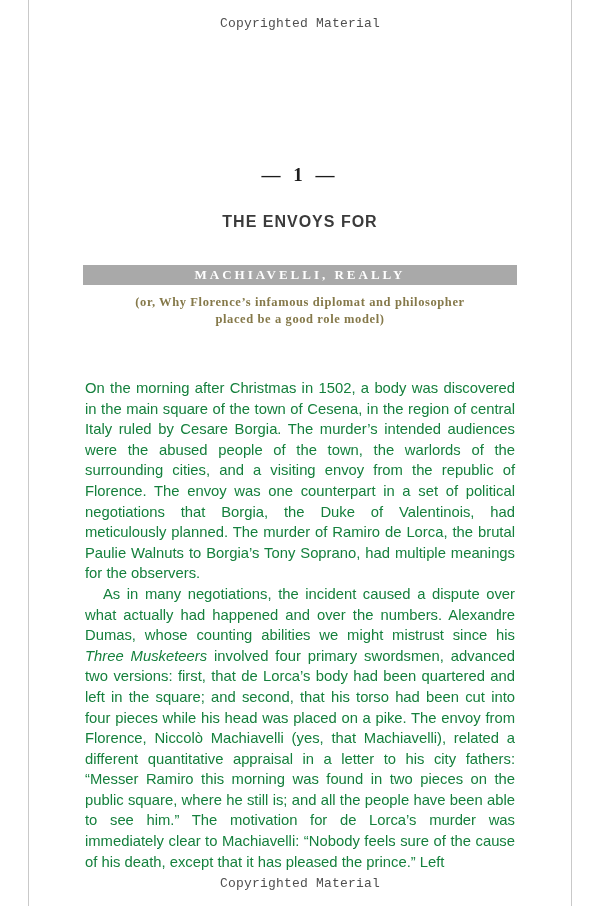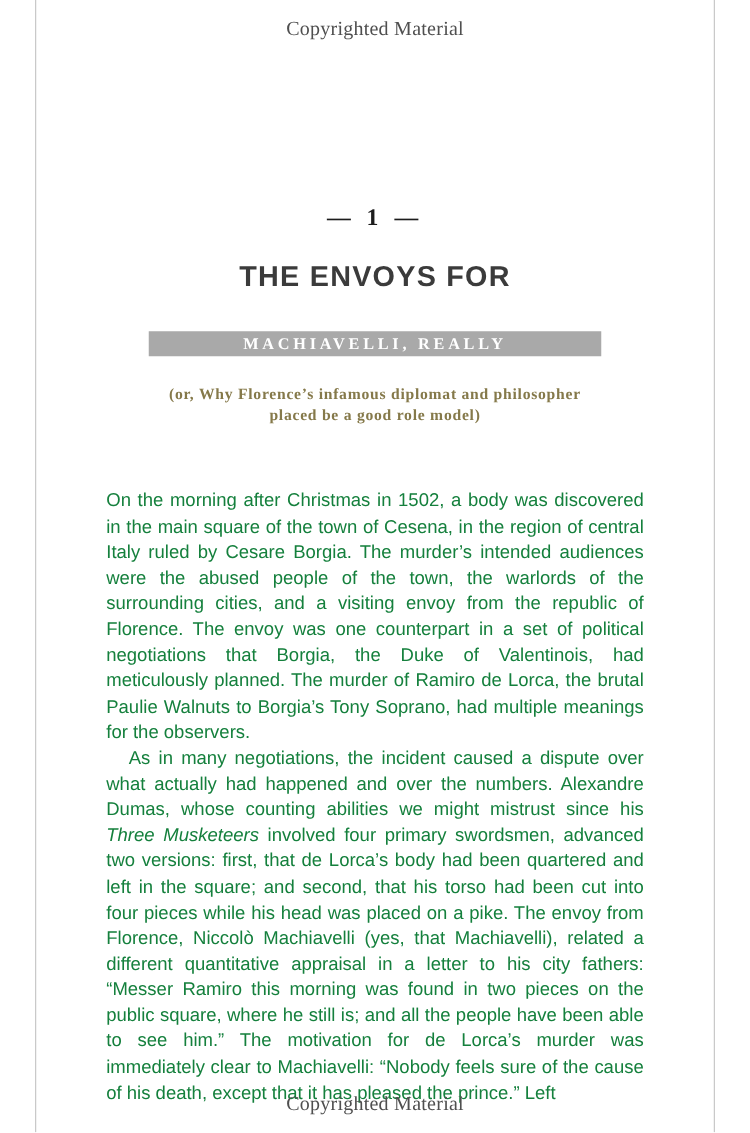--- a/index.html
+++ b/index.html
@@ -22,22 +22,22 @@
     bottom: 0;
     width: 1px;
     background: #c9c9c9;
   }
   .edge-left { left: 28px; }
   .edge-right { right: 28px; }
 
   .notice {
     text-align: center;
     color: #4f4f4f;
-    font-family: Liberation Serif, serif;
-    font-size: 16px;
+    font-family: Liberation Mono, monospace;
+    font-size: 13px;
     letter-spacing: 0.2px;
     line-height: 13px;
   }
   .notice-top { padding-top: 17px; }
   .notice-bottom {
     position: absolute;
     left: 0;
     right: 0;
     bottom: 16px;
   }
@@ -51,41 +51,41 @@
     line-height: 22px;
     letter-spacing: 4px;
     color: #1c1c1c;
   }
 
   .chapter-title {
     margin-top: 22px;
     text-align: center;
     font-family: "Liberation Sans", sans-serif;
     font-weight: bold;
-    font-size: 23px;
+    font-size: 16px;
     line-height: 27px;
     letter-spacing: 1px;
     color: #3b3b3b;
   }
 
   .banner {
-    width: 362px;
+    width: 434px;
     margin: 30px auto 0;
     background: var(--banner_bg, #a9a9a9);
     color: #ffffff;
     text-align: center;
     font-family: "Liberation Serif", serif;
     font-weight: bold;
     font-size: 13px;
     letter-spacing: 3px;
     line-height: 20px;
   }
 
   .subtitle {
-    margin-top: 22px;
+    margin-top: 9px;
     text-align: center;
     color: var(--subtitle_color, #85794a);
     font-family: "Liberation Serif", serif;
     font-weight: bold;
     font-size: 12.5px;
     line-height: 17px;
     letter-spacing: 0.6px;
   }
 
   .body-text {

